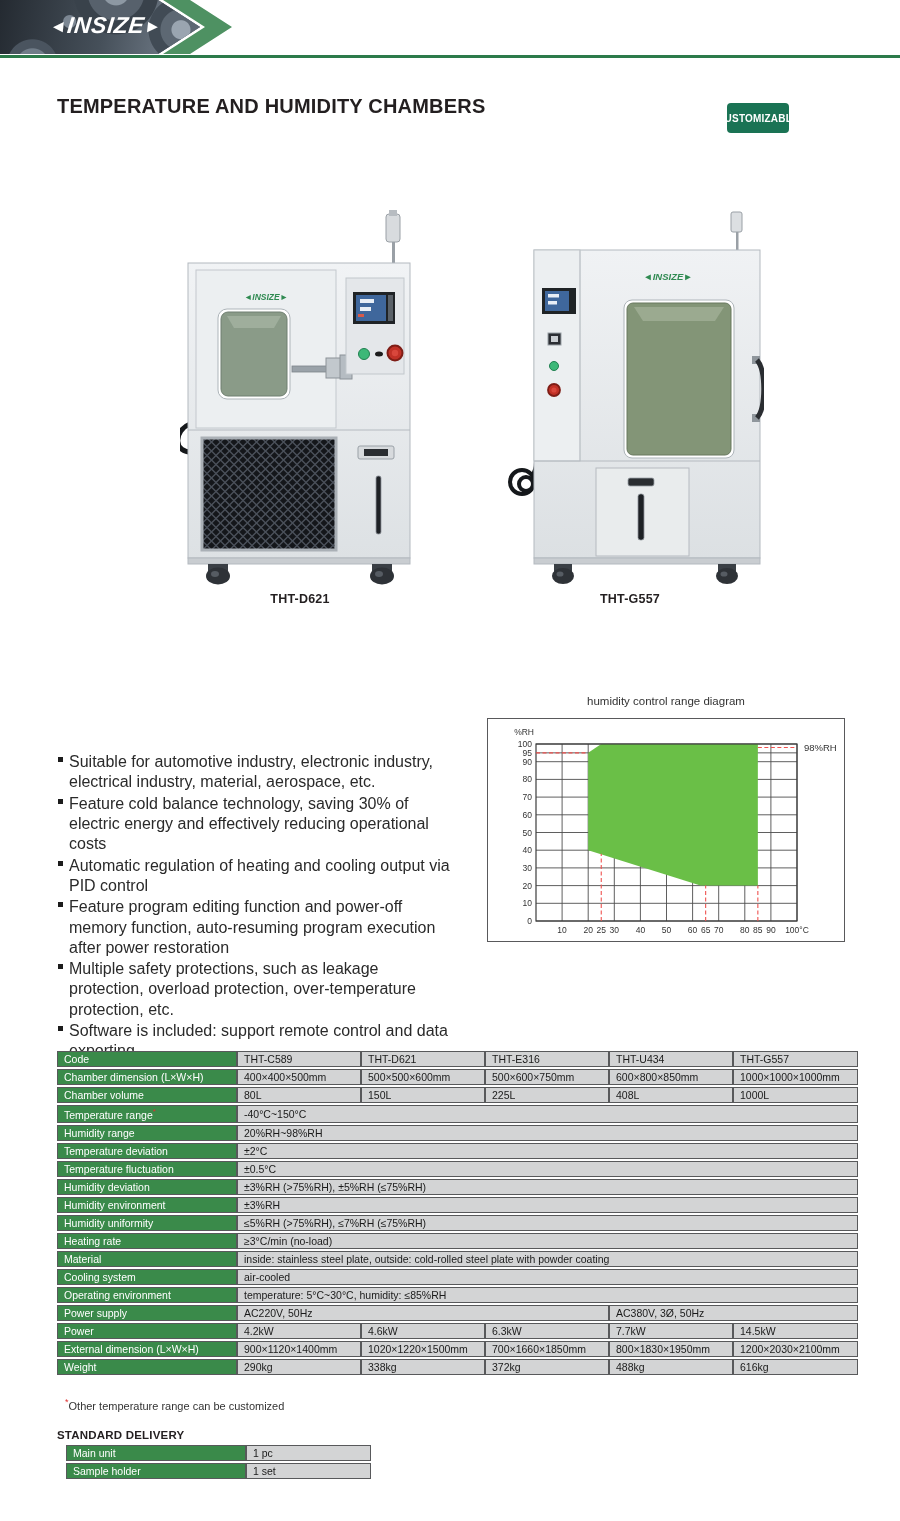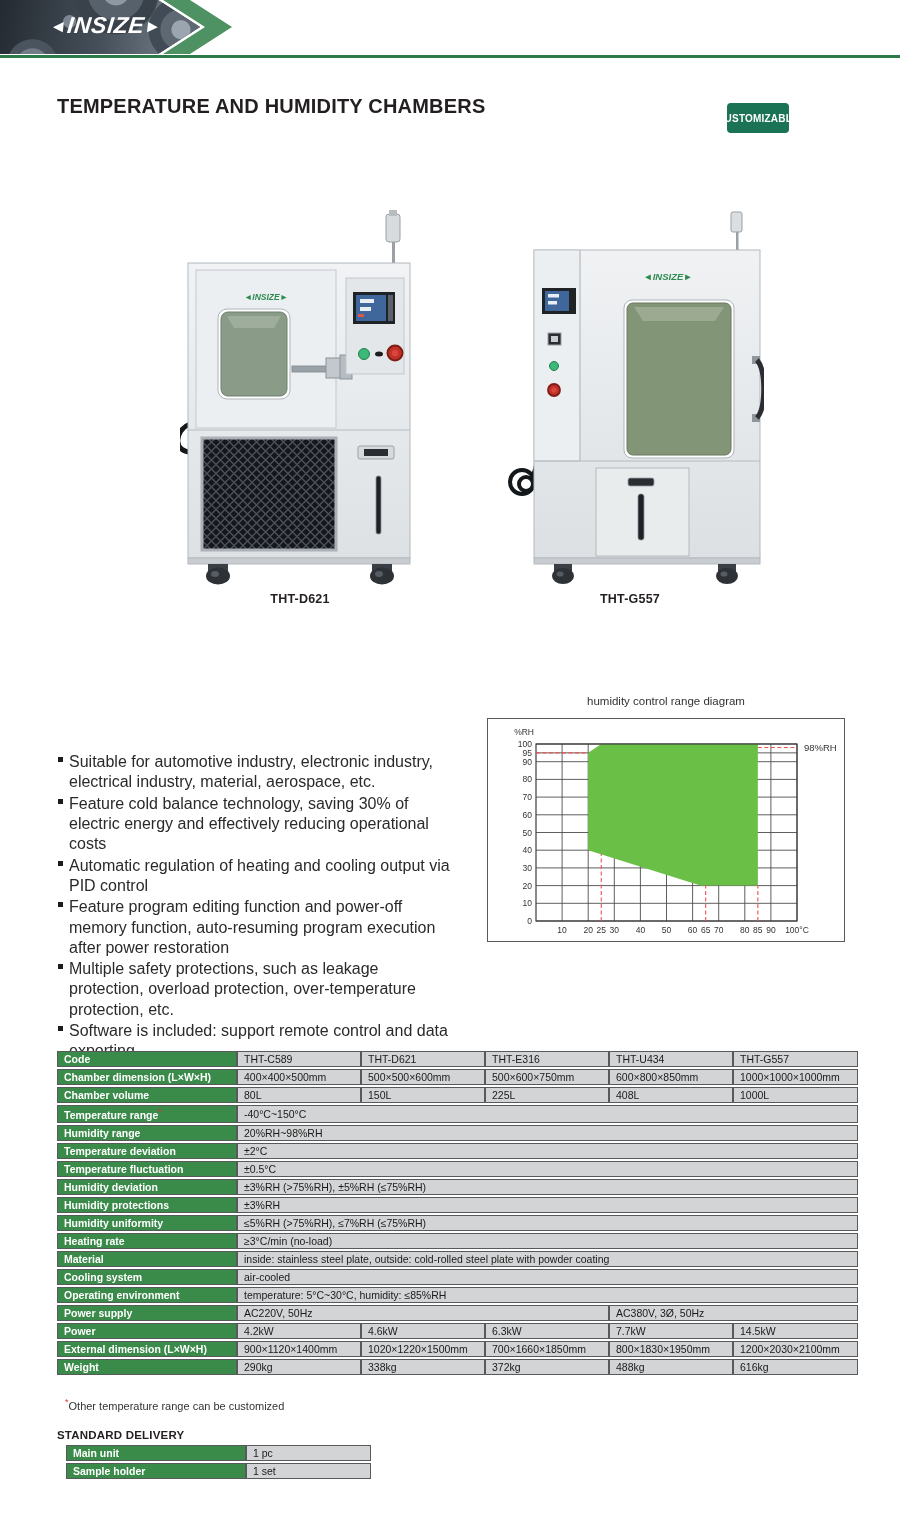--- a/index.html
+++ b/index.html
@@ -54,21 +54,21 @@
 
   
   .sec-head{position:absolute;margin:0;font-size:11.5px;font-weight:bold;color:#231f20;letter-spacing:.2px;}
   .spec-head{left:57px;top:1050px;}
   .deliv-head{left:57px;top:1429px;}
   table.datatable{position:absolute;border-collapse:separate;border-spacing:0 2px;}
   table.spec{left:57px;top:1049px;}
   table.deliv{left:66px;top:1443px;}
   table.datatable td{height:12px;padding:1px 6px;font-size:10.5px;vertical-align:middle;
         border:1px solid #58595b;white-space:nowrap;}
-  td.lbl{background:#3a8a4a;color:#fff;font-weight:bold;}
+  td.lbl{background:#3a8a4a;color:#fff;font-weight:normal;}
   td.val{background:#d3d4d5;color:#1a1a1a;}
   tr.hdrrow td.val{font-weight:normal;}
   sup.red{color:#e03030;font-size:8px;}
   .footnote{position:absolute;left:57px;top:1389px;margin:8px;font-size:11px;color:#333;}
   .footnote sup{color:#e03030;font-size:9px;}
 </style>
 </head>
 <body>
 
 <div class="page">
@@ -350,21 +350,21 @@
         </tr>
         <tr>
           <td class="lbl">Temperature fluctuation</td>
           <td class="val" colspan="5">±0.5°C</td>
         </tr>
         <tr>
           <td class="lbl">Humidity deviation</td>
           <td class="val" colspan="5">±3%RH (&gt;75%RH), ±5%RH (≤75%RH)</td>
         </tr>
         <tr>
-          <td class="lbl">Humidity protections</td>
+          <td class="lbl">Humidity environment</td>
           <td class="val" colspan="5">±3%RH</td>
         </tr>
         <tr>
           <td class="lbl">Humidity uniformity</td>
           <td class="val" colspan="5">≤5%RH (&gt;75%RH), ≤7%RH (≤75%RH)</td>
         </tr>
         <tr>
           <td class="lbl">Heating rate</td>
           <td class="val" colspan="5">≥3°C/min (no-load)</td>
         </tr>

